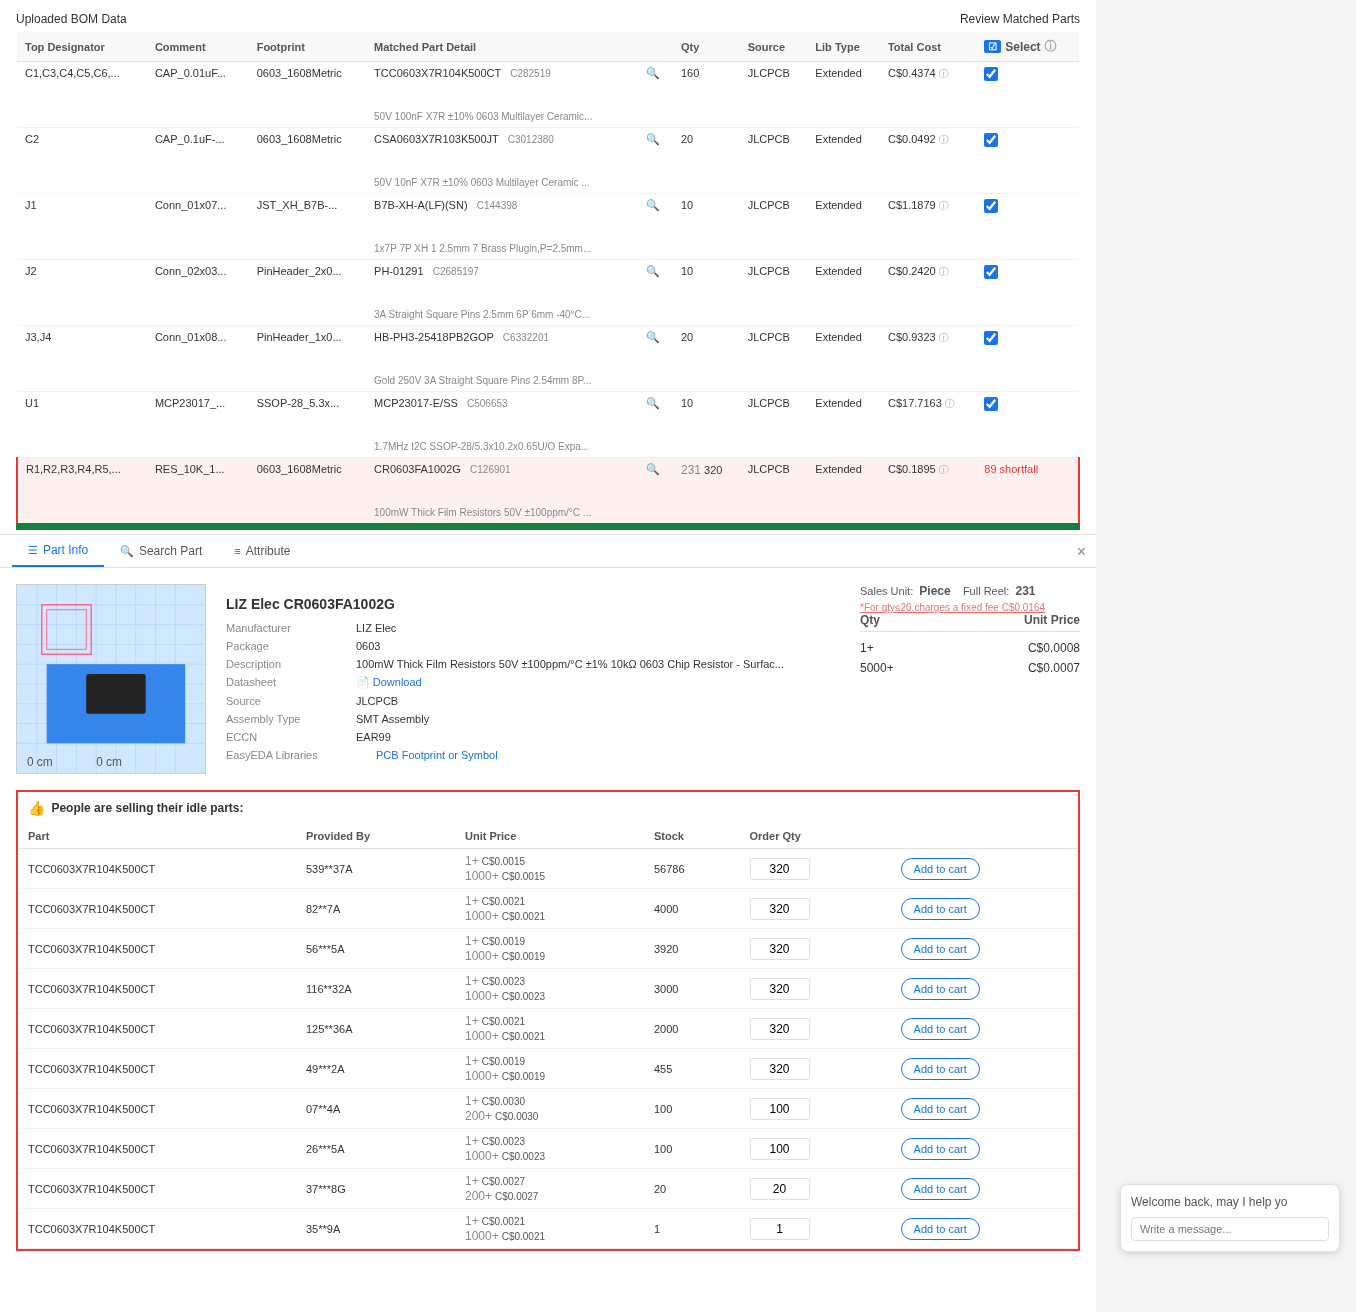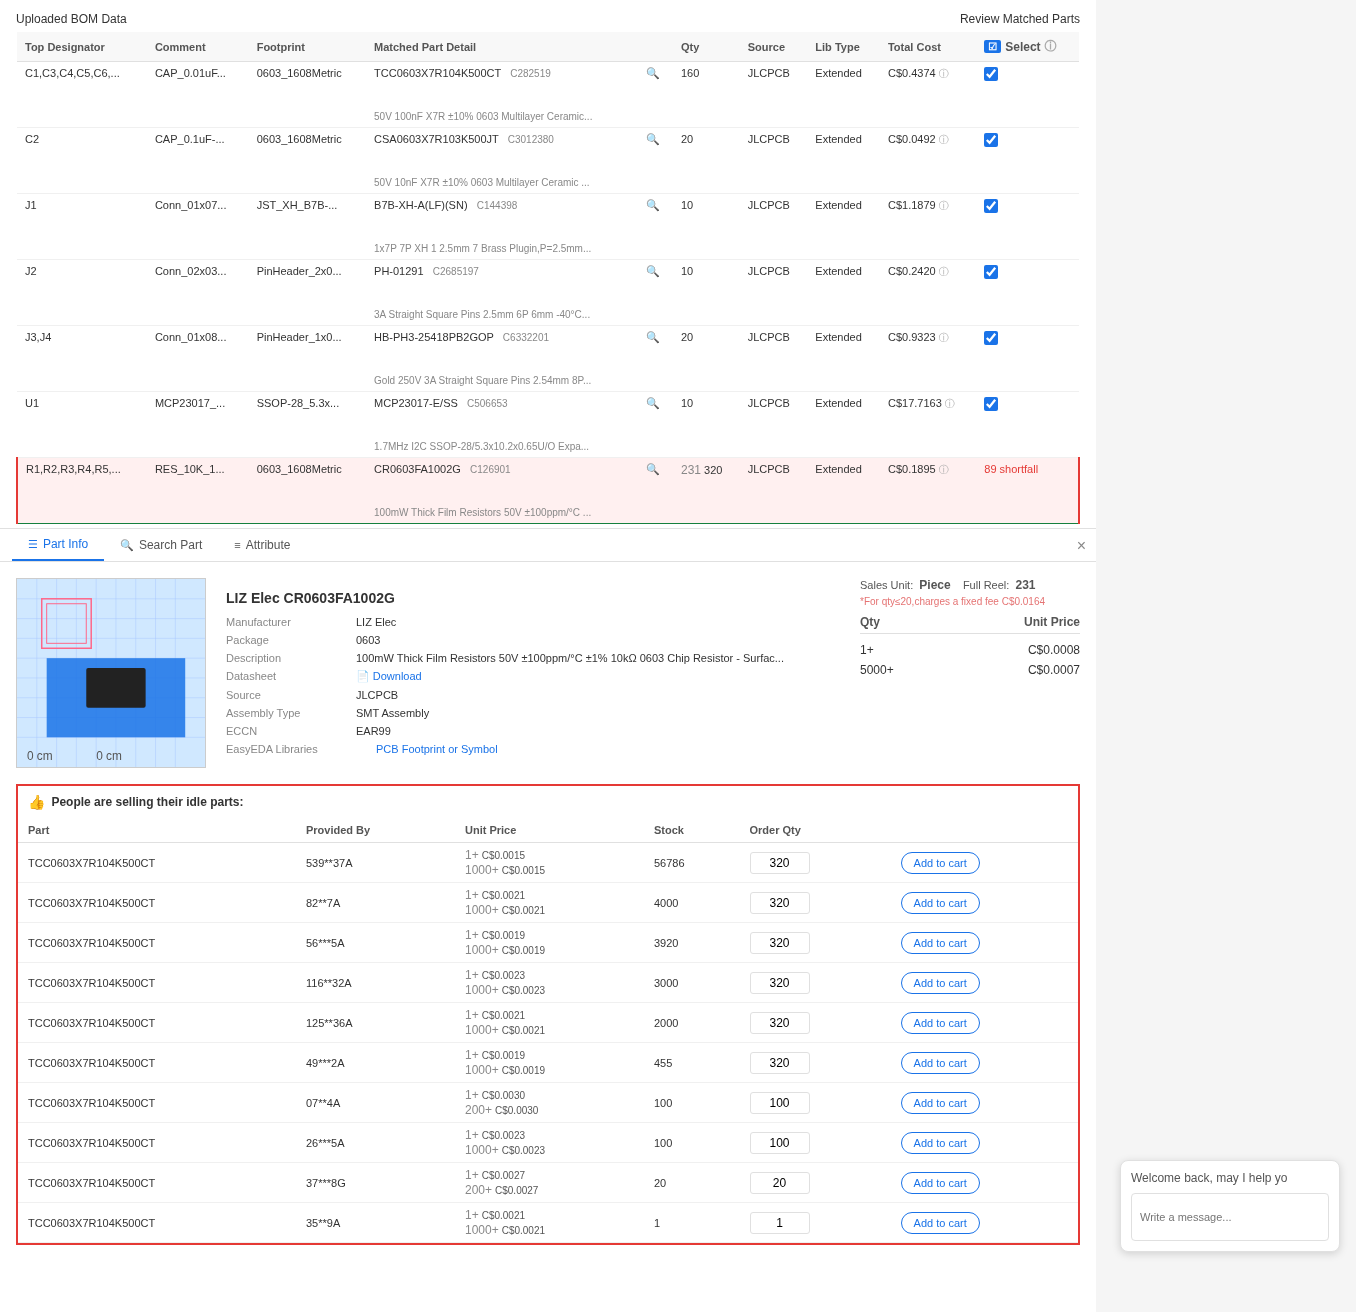--- a/index.html
+++ b/index.html
@@ -6,21 +6,21 @@
     body { background: #f5f5f5; color: #333; }
     .main-container { background: #fff; width: 1096px; min-height: 1312px; overflow: hidden; }
     
     
     .bom-section { padding: 8px 16px 0; }
     .section-headers { display: flex; justify-content: space-between; padding: 4px 0 6px; }
     
     .bom-table { width: 100%; border-collapse: collapse; }
     .bom-table th { background: #f8f8f8; padding: 6px 8px; text-align: left; border-bottom: 1px solid #e0e0e0; font-size: 11px; color: #555; font-weight: 600; }
     .bom-table td { padding: 5px 8px; border-bottom: 1px solid #f0f0f0; font-size: 11px; vertical-align: top; }
-    .bom-table .highlighted-row td { background: #fff0f0; border-top: 1px solid #e53935; border-bottom: 1px solid #15803d; }
+    .bom-table .highlighted-row td { background: #fff0f0; border-top: 1px solid #e53935; border-bottom: 7px solid #15803d; }
     .bom-table .highlighted-row td:first-child { border-left: 2px solid #e53935; }
     .bom-table .highlighted-row td:last-child { border-right: 2px solid #e53935; }
     
     .part-detail-main { color: #333; font-size: 11px; }
     .part-detail-sub { color: #888; font-size: 10px; margin-top: 32px; }
     .part-number { color: #888; font-size: 10px; }
     .search-icon-cell { color: #aaa; cursor: pointer; }
     .shortage-text { color: #e53935; font-size: 11px; }
     .checkbox-blue { accent-color: #1a73e8; width: 14px; height: 14px; }
     .th-select { display: flex; align-items: center; gap: 4px; }
@@ -41,21 +41,21 @@
     .part-info-block { flex: 1; margin-top: 12px; }
     .part-title { font-size: 14px; font-weight: 600; color: #333; margin-bottom: 10px; }
     .info-row { display: flex; margin-bottom: 6px; }
     .info-label { width: 130px; color: #888; font-size: 11px; flex-shrink: 0; }
     .info-value { color: #333; font-size: 11px; }
     .info-value.download-link { color: #1a73e8; cursor: pointer; display: flex; align-items: center; gap: 3px; }
     .info-value.pcb-link { color: #1a73e8; cursor: pointer; padding-left: 20px; }
     
     .part-pricing-block { width: 220px; flex-shrink: 0; }
     .sales-info { font-size: 11px; color: #555; margin-bottom: 4px; }
-    .sales-note { font-size: 10px; color: #e57373; margin-bottom: 8px; }
+    .sales-note { font-size: 10px; color: #e57373; margin-bottom: 0; text-decoration: underline; }
     .price-table-header { display: flex; justify-content: space-between; font-size: 11px; font-weight: 600; color: #555; border-bottom: 1px solid #e0e0e0; padding-bottom: 4px; margin-bottom: 6px; }
     .price-row { display: flex; justify-content: space-between; font-size: 11px; padding: 3px 0; }
     
     
     .idle-parts-section { padding: 0 16px 16px; }
     .idle-parts-header { display: flex; align-items: center; gap: 6px; padding: 10px 0 8px; border: 2px solid #e53935; border-bottom: none; padding: 8px 10px; background: #fff; }
     .thumb-up-icon { color: #1a73e8; font-size: 14px; }
     .idle-parts-title { font-size: 12px; font-weight: 600; color: #333; }
     
     .idle-table-wrapper { border: 2px solid #e53935; border-top: none; }
@@ -66,21 +66,21 @@
     .price-tier { font-size: 10px; color: #555; }
     .price-tier span.tier-label { color: #888; margin-right: 3px; }
     
     .add-to-cart-btn { background: #fff; border: 1px solid #1a73e8; color: #1a73e8; padding: 4px 12px; border-radius: 12px; cursor: pointer; font-size: 11px; white-space: nowrap; }
     
     .qty-input { border: 1px solid #e0e0e0; padding: 3px 6px; width: 60px; text-align: center; border-radius: 3px; }
     
     
     .chat-widget { position: fixed; bottom: 60px; right: 16px; width: 220px; background: #fff; border: 1px solid #e0e0e0; border-radius: 8px; box-shadow: 0 2px 8px rgba(0,0,0,0.15); padding: 10px; }
     .chat-message { font-size: 12px; color: #555; margin-bottom: 8px; }
-    .chat-input { width: 100%; border: 1px solid #e0e0e0; border-radius: 4px; padding: 17px 8px; font-size: 11px; color: #aaa; }
+    .chat-input { width: 100%; border: 1px solid #e0e0e0; border-radius: 4px; padding: 5px 8px; font-size: 11px; color: #aaa; }
     
     
     .chip-svg { width: 190px; height: 190px; }
   </style>
 </head>
 <body>
 
 <div class="main-container">
 
   <div class="bom-section">

